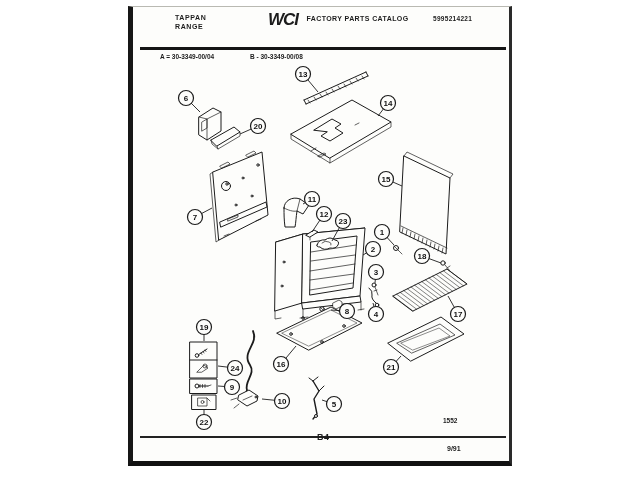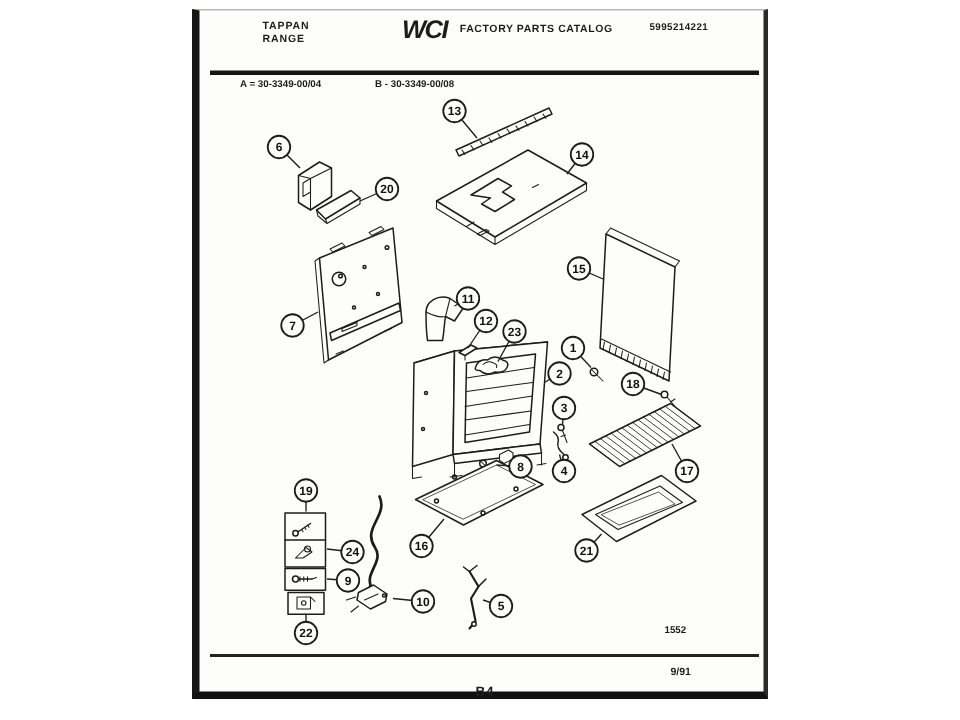--- a/index.html
+++ b/index.html
@@ -14,21 +14,21 @@
   .logoblock{left:268px;top:10px;white-space:nowrap;}
   .wci{font-size:17px;font-weight:900;font-style:italic;letter-spacing:-1px;display:inline-block;}
   .cattitle{font-size:7px;font-weight:bold;letter-spacing:.4px;display:inline-block;
             vertical-align:4px;margin-left:4px;}
   .docnum{left:433px;top:15px;font-size:6.5px;font-weight:bold;letter-spacing:.3px;}
   .rule-top{left:140px;top:47px;width:366px;height:3px;background:#151515;}
   .model-a{left:160px;top:53px;font-size:6.5px;font-weight:bold;}
   .model-b{left:250px;top:53px;font-size:6.5px;font-weight:bold;}
   .fignum{left:443px;top:417px;font-size:6.5px;font-weight:bold;}
   .rule-bottom{left:140px;top:436px;width:366px;height:2px;background:#222;}
-  .pagecode{left:317px;top:456px;font-size:9px;font-weight:bold;letter-spacing:.5px;}
+  .pagecode{left:317px;top:432px;font-size:9px;font-weight:bold;letter-spacing:.5px;}
   .datecode{left:447px;top:445px;font-size:7px;font-weight:bold;}
   svg.diagram{left:0;top:0;}
   svg .ln{stroke:#1c1c1c;fill:none;stroke-width:1;stroke-linejoin:round;stroke-linecap:round;}
   svg .fw{fill:#fdfdfb;}
   svg .thin{stroke-width:.7;}
   svg .leader{stroke:#1c1c1c;stroke-width:.9;}
   svg .balloon{fill:#fdfdfb;stroke:#1c1c1c;stroke-width:1.2;}
   svg .balloon-text{font-family:"Liberation Sans",sans-serif;font-size:8px;font-weight:bold;
        fill:#111;text-anchor:middle;}
 </style>

